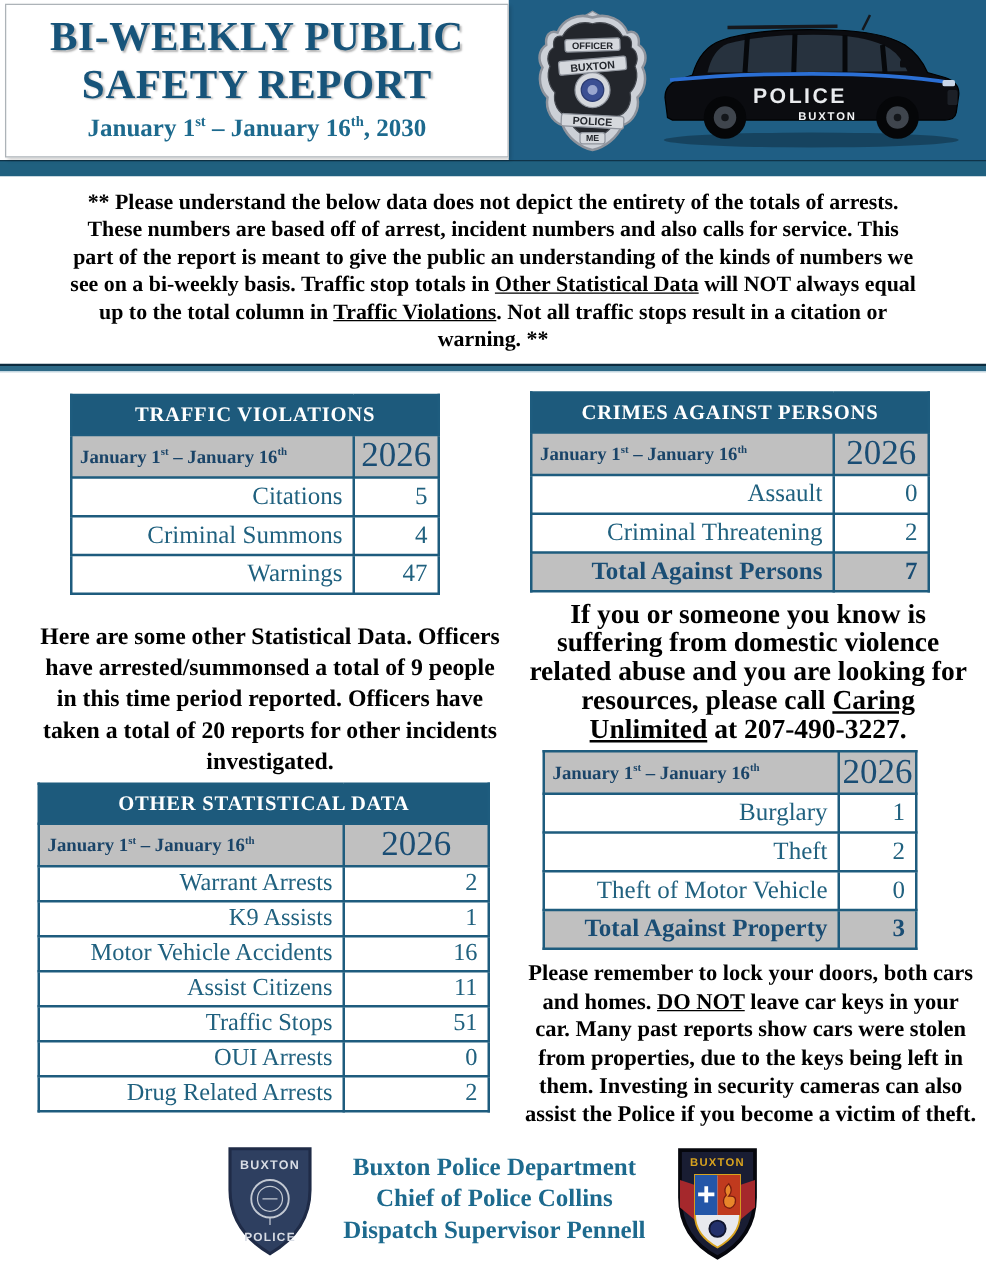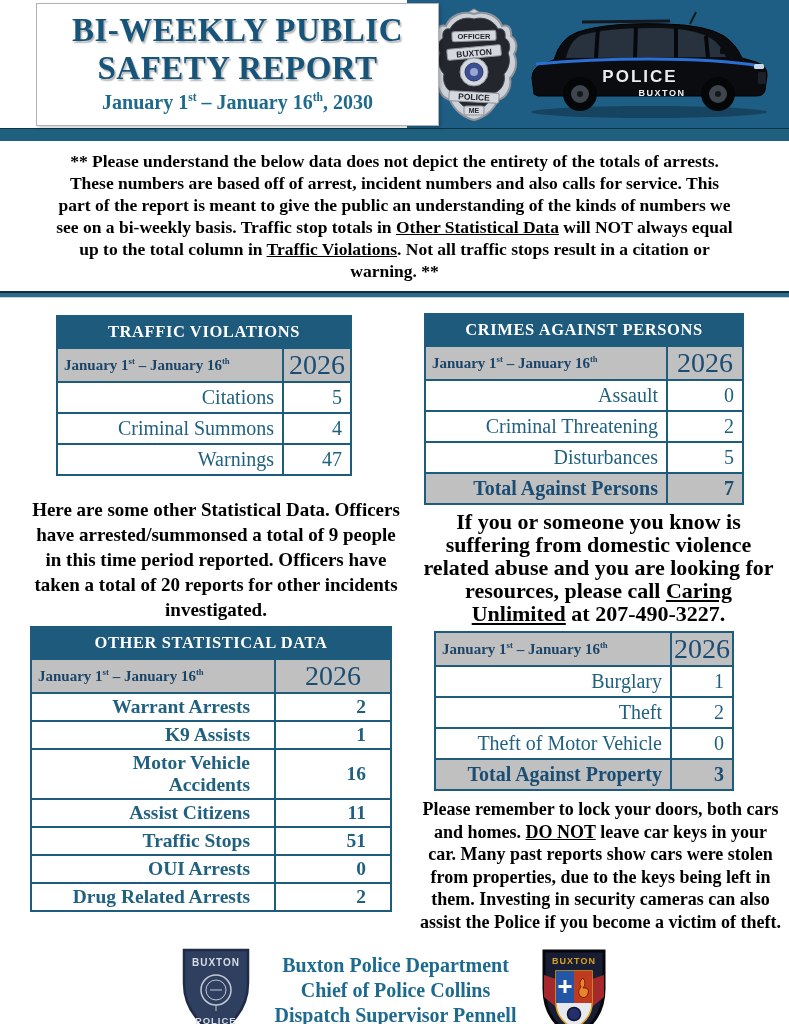--- a/index.html
+++ b/index.html
@@ -19,21 +19,21 @@
   }
   .header-bar {
     position: absolute; left: 0; right: 0; top: 128px; height: 13px;
     background: var(--header-bar, #20607f);
     border-top: 1px solid #0f3348;
   }
   .title-box {
     position: absolute; top: 3px; left: 4px; width: 403px; height: 123px;
     background: #fff; border: 1px solid #adb3b8;
     box-shadow: 2px 2px 3px rgba(0,0,0,.18);
-    text-align: center; padding-top: 7px; z-index: 2; margin-left: 32px;
+    text-align: center; padding-top: 7px; z-index: 2;
   }
   .title {
     font-size: 33px; font-weight: bold; line-height: 1.16; letter-spacing: .5px;
     color: var(--title-text, #17547a);
     text-shadow: 1.5px 1.5px 1.5px rgba(40,40,40,.35);
   }
   .date-range { margin-top: 3px; font-size: 20px; font-weight: bold; color: var(--date-text, #1d6a8e); }
   sup { font-size: .58em; }
   .badge-svg { position: absolute; left: 428px; top: 8px; z-index: 1; }
   .car-svg   { position: absolute; left: 520px; top: 6px; }
@@ -72,21 +72,21 @@
   .rpt td.lbl { color: var(--cell-text, #20617f); font-size: 20px; padding: 3px 8px; }
   .rpt td.val { color: var(--cell-text, #20617f); font-size: 20px; padding: 3px 8px; text-align: right; }
   .rpt tr.total td { background: var(--subheader-bg, #c0c0c0); font-weight: bold; color: var(--year-text, #1a4d74); }
 
   .traffic-table  { width: 296px; margin: 2px 0 0 26px; }
   .traffic-table  .val-col { width: 68px; }
   .persons-table  { width: 320px; margin-left: 8px; }
   .persons-table  .val-col { width: 76px; }
   .other-table    { width: 362px; margin-top: 4px; }
   .other-table    .val-col { width: 116px; }
-  .other-table    td.lbl, .other-table td.val { padding: 2px 24px; font-size: 19.5px; font-weight: bold; }
+  .other-table    td.lbl, .other-table td.val { padding: 2px 8px; font-size: 19.5px; }
   .property-table { width: 300px; margin: 6px 0 0 18px; }
   .property-table .val-col { width: 60px; }
 
   .note { font-weight: bold; text-align: center; color: #000; }
   .left-note     { margin: 21px 2px 0; font-size: 19px; line-height: 25px; }
   .dv-note       { margin: 5px 0 0;   font-size: 22px; line-height: 23px; }
   .property-note { margin: 7px 0 0 4px; font-size: 18px; line-height: 22.5px; }
 
   
   .footer { display: flex; justify-content: center; align-items: flex-start; gap: 20px; margin-top: 14px; }
@@ -249,24 +249,20 @@
         <th class="sub-year">2026</th>
       </tr>
       <tr>
             <td class="lbl">Assault</td>
             <td class="val">0</td>
           </tr>
       <tr>
             <td class="lbl">Criminal Threatening</td>
             <td class="val">2</td>
           </tr>
-      <tr>
-            <td class="lbl">Disturbances</td>
-            <td class="val">5</td>
-          </tr>
       <tr class="total">
             <td class="lbl">Total Against Persons</td>
             <td class="val">7</td>
           </tr>
     </tbody>
       </table>
 
     <div class="note dv-note"><span>If you or someone you know is suffering from domestic violence related abuse and you are looking for resources, please call </span><span class="u">Caring Unlimited</span><span> at 207-490-3227.</span></div>
 
     <table class="rpt property-table">

